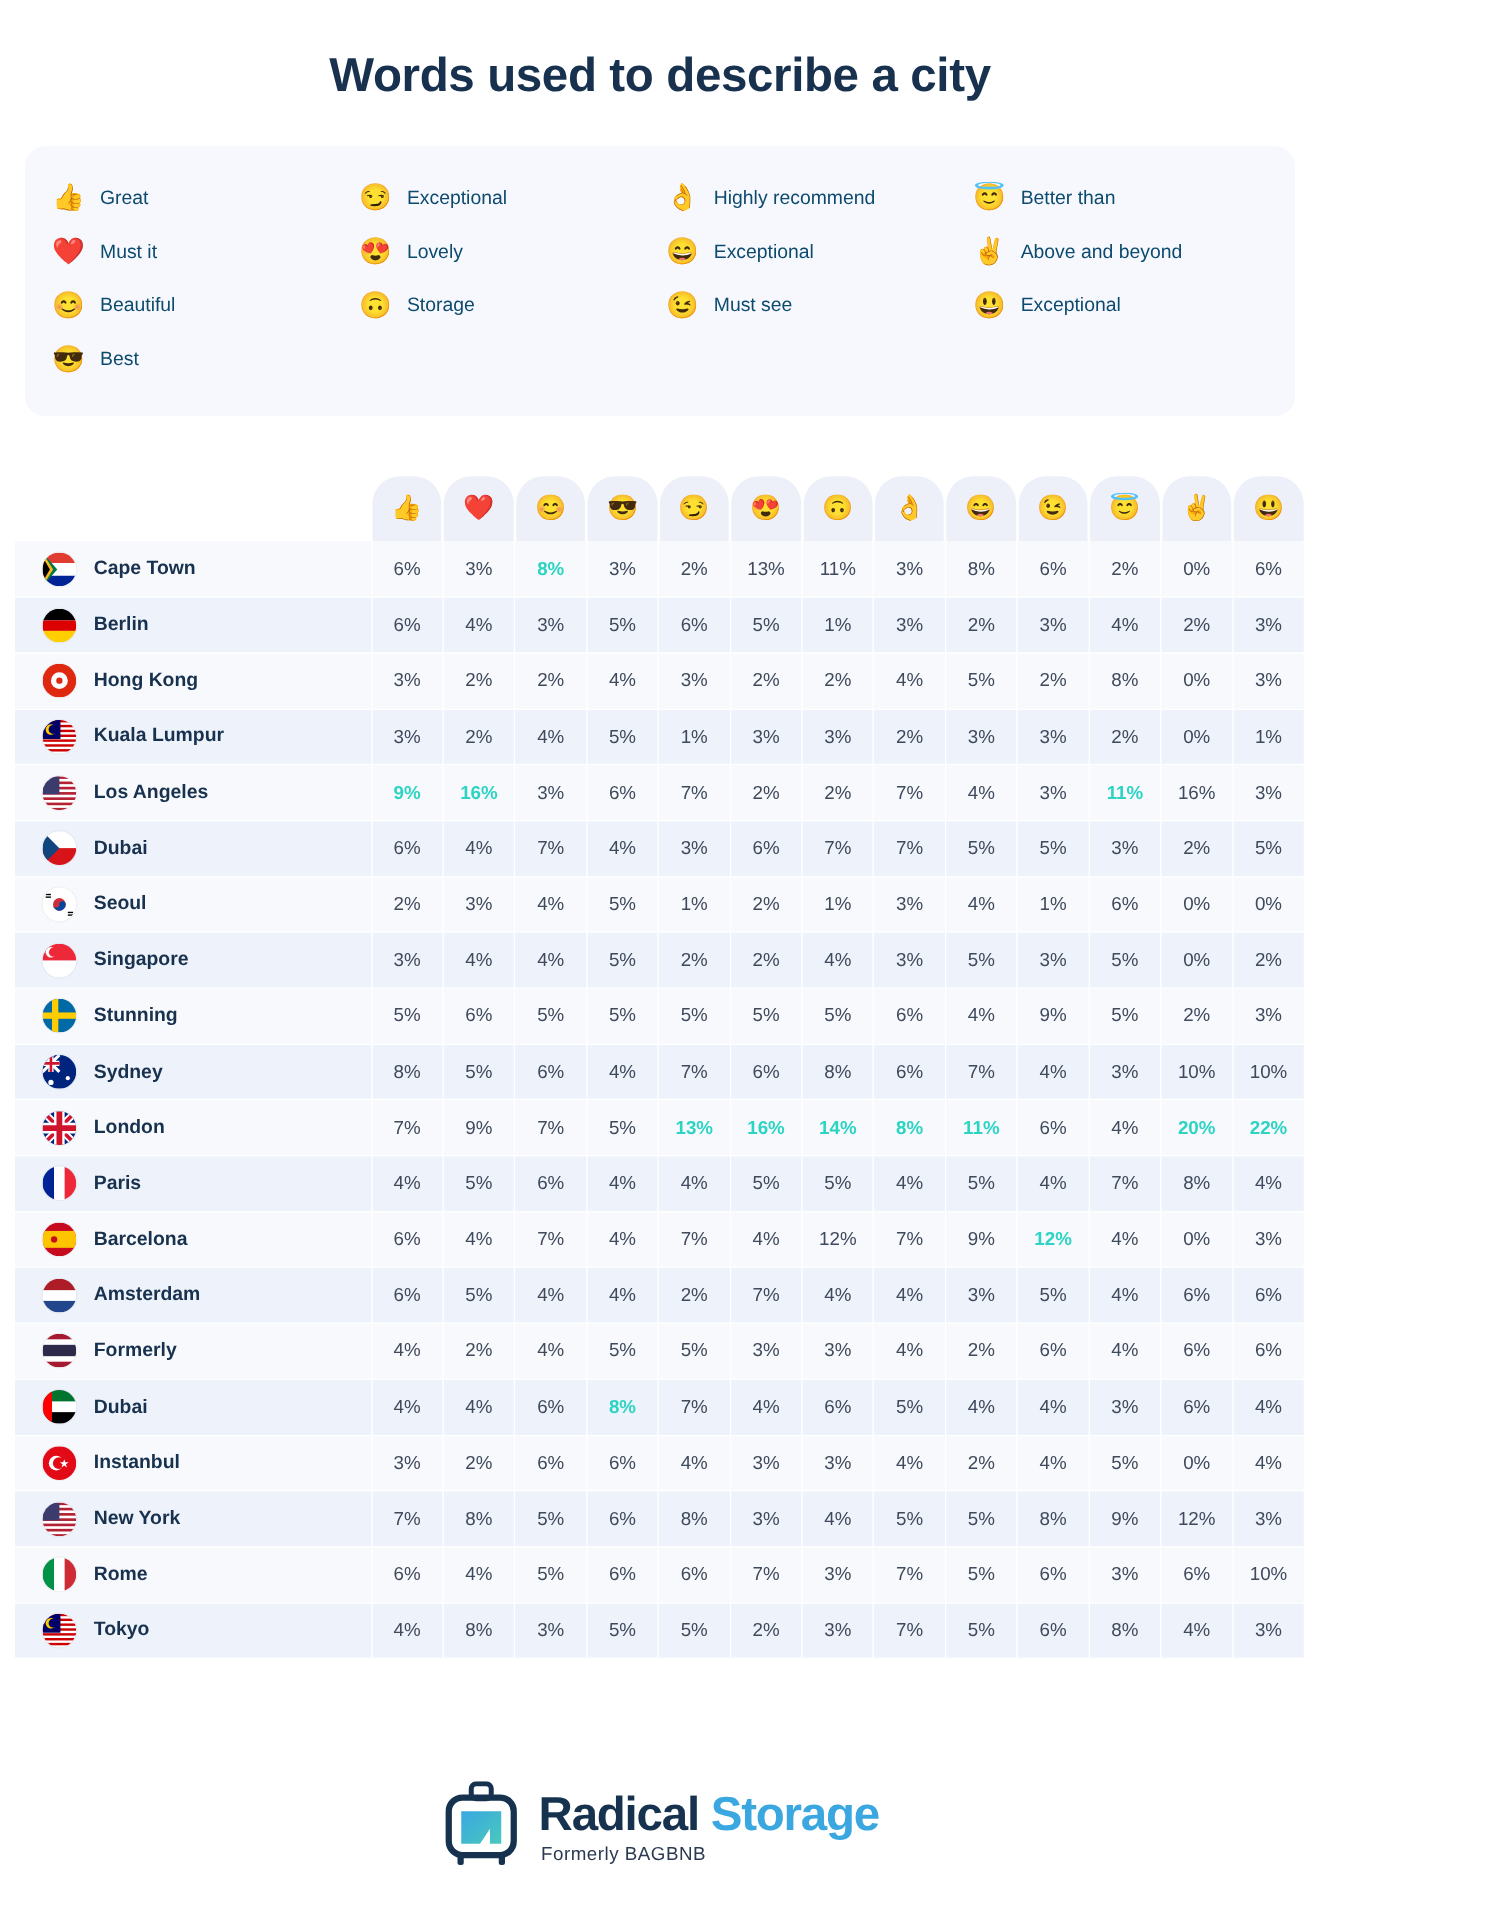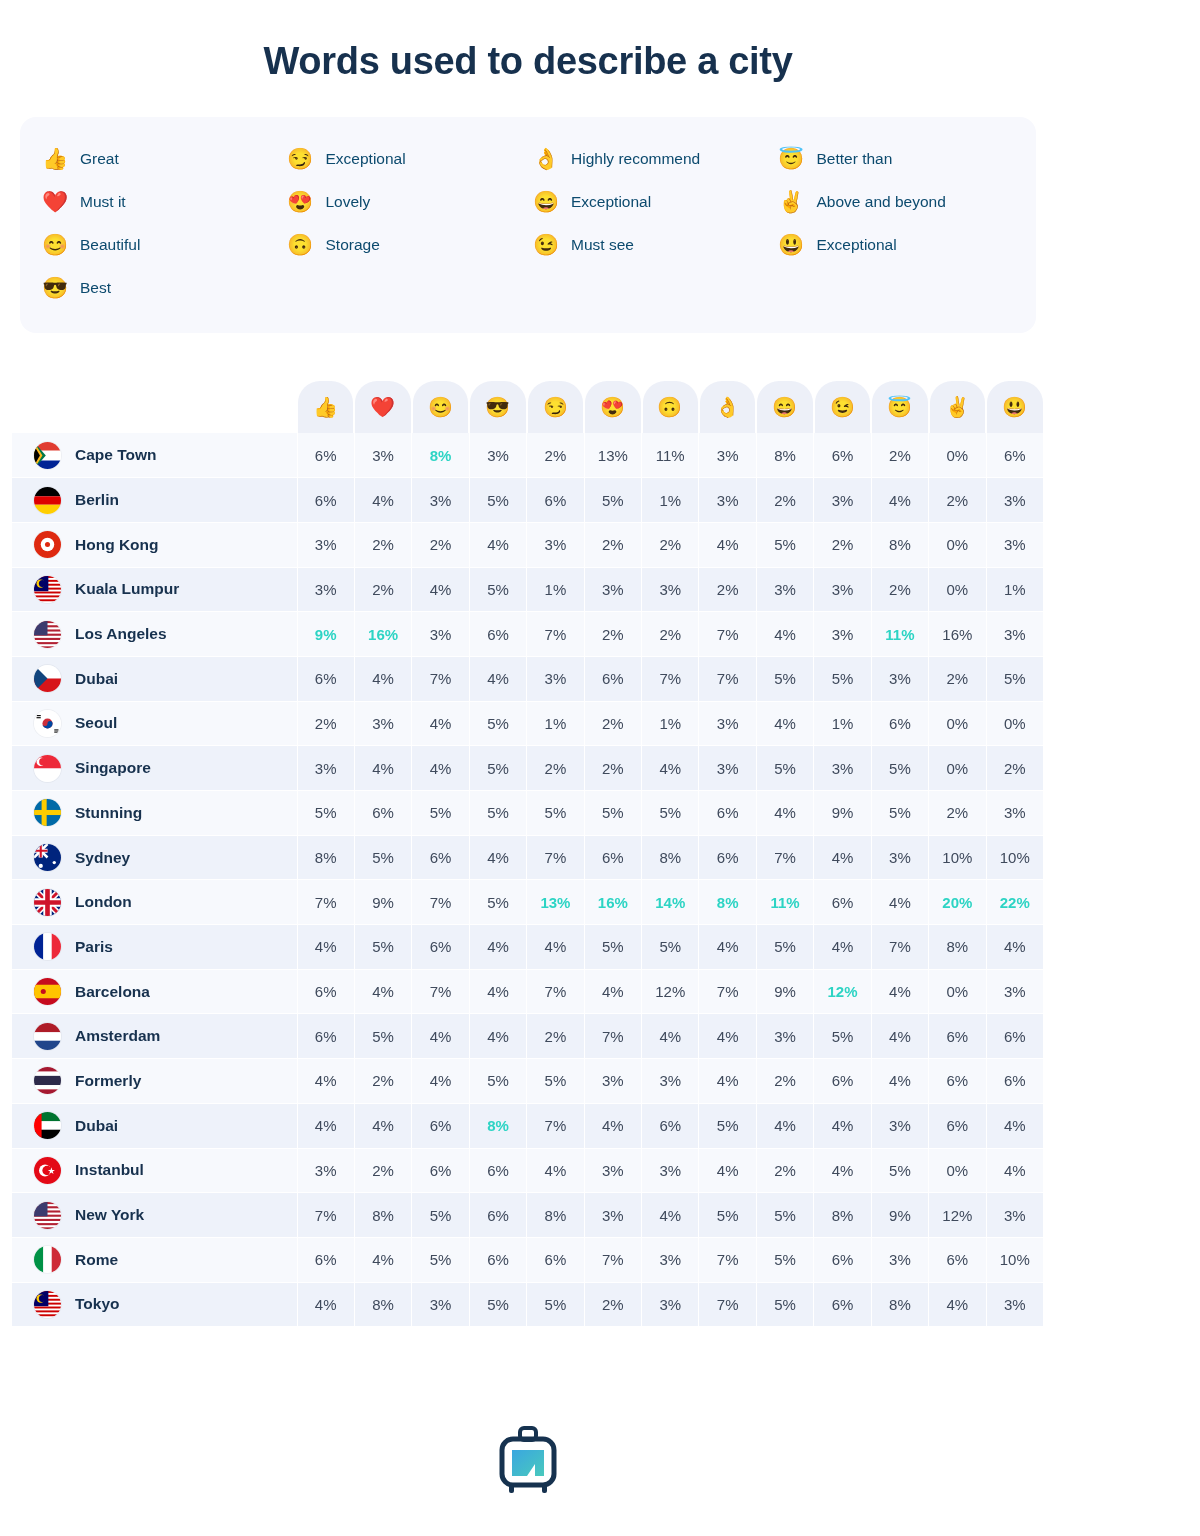--- a/index.html
+++ b/index.html
@@ -913,16 +913,20 @@
             <linearGradient id="lg" x1="0" y1="0" x2="1" y2="1">
               <stop offset="0%" stop-color="#3aa7e0"></stop>
               <stop offset="100%" stop-color="#49c9bd"></stop>
             </linearGradient>
           </defs>
           <path d="M16 24 h32 v26 h-9 v-12 l-8 12 h-15 z" fill="url(#lg)"></path>
           <rect x="13" y="59" width="5" height="8" rx="2" fill="#16324f"></rect>
           <rect x="46" y="59" width="5" height="8" rx="2" fill="#16324f"></rect>
         </svg>
       </span>
+      <span class="logo-text">
+        <span class="logo-main"><span class="logo-radical">Radical</span> <span class="logo-storage">Storage</span></span>
+        <span class="logo-sub">Formerly BAGBNB</span>
+      </span>
     </div>
   </div>
 
 </div>
 
 </body></html>

